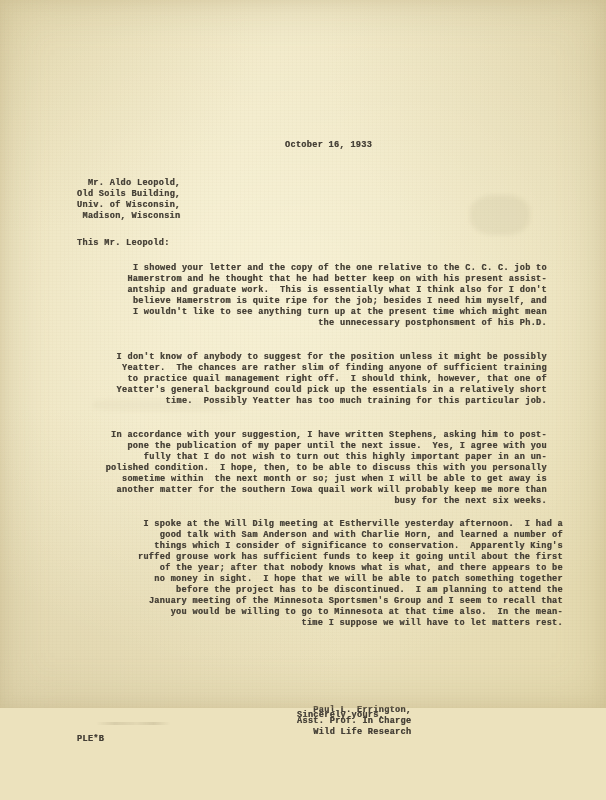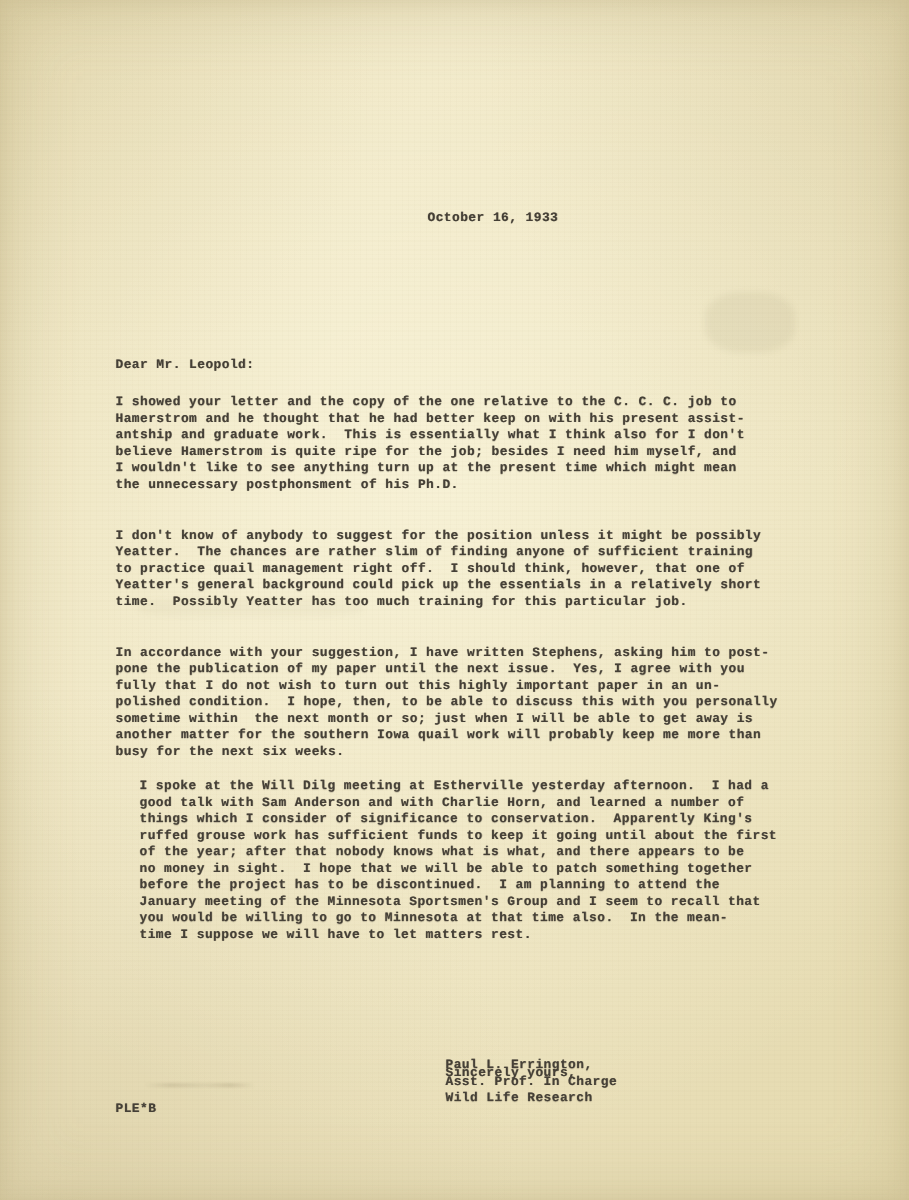--- a/index.html
+++ b/index.html
@@ -10,29 +10,30 @@
     width: 606px;
     height: 800px;
     overflow: hidden;
     background: #ece2bd;
     font-family: "Liberation Mono", "DejaVu Sans Mono", monospace;
   }
 
   #page {
     position: relative;
     width: 606px;
-    height: 800px;
+    height: 708px;
     box-sizing: border-box;
     background-color: #ebe1bc;
     background-image:
       radial-gradient(ellipse 120% 90% at 48% 40%, rgba(255,252,231,0.55) 0%, rgba(255,252,231,0.0) 62%),
       radial-gradient(ellipse 70% 55% at 8% 96%, rgba(206,192,146,0.40) 0%, rgba(206,192,146,0) 70%),
       radial-gradient(ellipse 60% 45% at 97% 8%, rgba(208,194,149,0.35) 0%, rgba(208,194,149,0) 72%),
       radial-gradient(ellipse 55% 40% at 3% 5%, rgba(213,200,156,0.30) 0%, rgba(213,200,156,0) 70%),
       linear-gradient(110deg, #e7dcb4 0%, #efe6c4 34%, #eae0ba 68%, #e4d9ae 100%);
+    text-align: right;
   }
 
   
   #grain {
     position: absolute;
     inset: 0;
     pointer-events: none;
     opacity: 0.30;
     background-image:
       repeating-linear-gradient(0deg, rgba(160,146,104,0.10) 0px, rgba(160,146,104,0.10) 1px, rgba(255,255,255,0) 1px, rgba(255,255,255,0) 3px),
@@ -139,22 +140,26 @@
 </style>
 </head>
 <body>
 
 <div id="page">
 
   <div class="letter">
 
     <div class="tw date-line">October 16, 1933</div>
 
-
-    <div class="tw salutation">Dear Mr. Leopold:</div>
+    <div class="tw address-block">Mr. Aldo Leopold,
+Old Soils Building,
+Univ. of Wisconsin,
+Madison, Wisconsin</div>
+
+    <div class="tw salutation">This Mr. Leopold:</div>
 
     <div class="tw para p1">I showed your letter and the copy of the one relative to the C. C. C. job to
 Hamerstrom and he thought that he had better keep on with his present assist-
 antship and graduate work.  This is essentially what I think also for I don't
 believe Hamerstrom is quite ripe for the job; besides I need him myself, and
 I wouldn't like to see anything turn up at the present time which might mean
 the unnecessary postphonsment of his Ph.D.</div>
 
     <div class="tw para p2">I don't know of anybody to suggest for the position unless it might be possibly
 Yeatter.  The chances are rather slim of finding anyone of sufficient training

